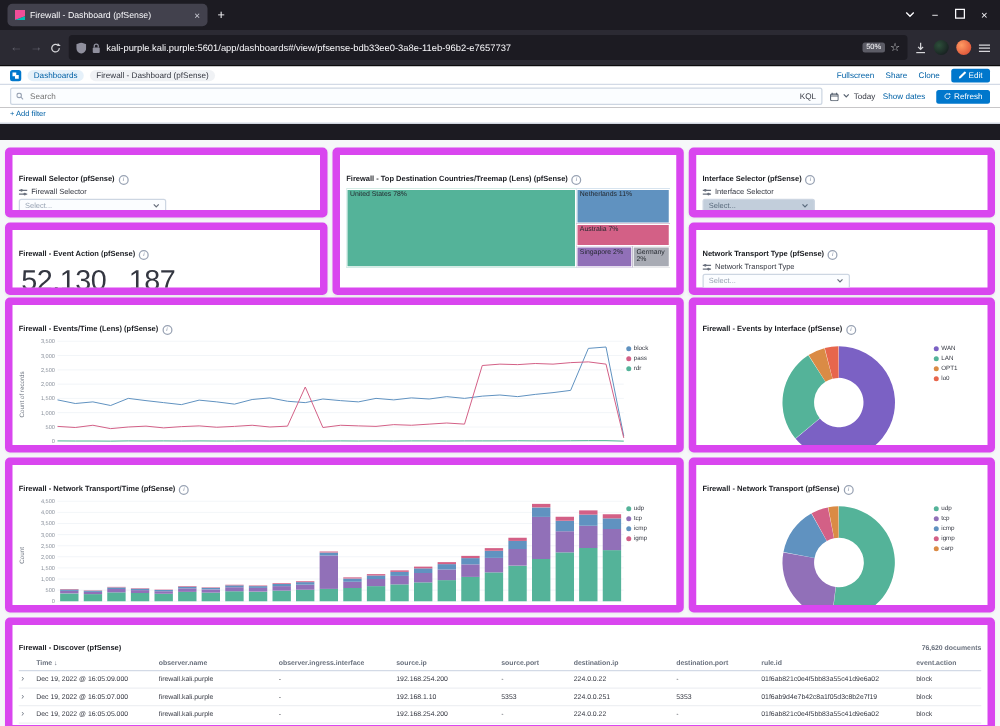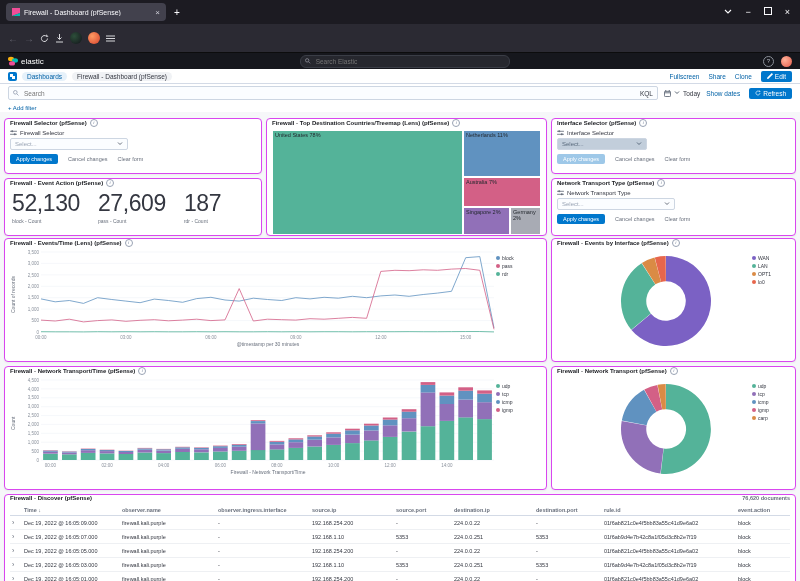--- a/index.html
+++ b/index.html
@@ -62,22 +62,22 @@
   .qinput input{border:none;outline:none;background:transparent;flex:1;font-size:6.5px;
     color:#69707d;font-family:"Liberation Sans",sans-serif;}
   .kql{font-size:6.5px;color:#343741;}
   .datectl{display:flex;align-items:center;gap:3px;font-size:6.5px;color:#343741;}
   .filterbar{height:12px;background:#fff;border-bottom:1px solid #d3dae6;display:flex;
     align-items:center;padding:0 8px;}
   .addfilter{font-size:6px;color:#0061a6;}
 
   
   .content{position:absolute;top:112px;left:0;width:800px;height:469px;background:#f6f7f9;overflow:hidden;}
-  .panel{position:absolute;background:#fff;border:1px solid #d946ef;border-radius:4px;
-    padding:0 5px;box-sizing:border-box;box-shadow:0 1px 2px rgba(0,0,0,.05);overflow:hidden;}
+  .panel{position:absolute;background:#fff;border:6px solid #d946ef;border-radius:4px;
+    padding:16px 5px;box-sizing:border-box;box-shadow:0 1px 2px rgba(0,0,0,.05);overflow:hidden;}
   .ptitle{font-size:6px;font-weight:bold;color:#1a1c21;display:flex;align-items:center;gap:3px;
     white-space:nowrap;overflow:hidden;}
   .info{flex:none;width:6px;height:6px;border:0.5px solid #98a2b3;border-radius:50%;
     color:#98a2b3;font-size:4px;line-height:6px;text-align:center;font-style:italic;}
   .ctrl-label{display:flex;align-items:center;gap:3px;font-size:6px;color:#343741;margin:3px 0 2px;}
   .combo{width:118px;height:12px;border:1px solid #cdd6e2;border-radius:2px;background:#fbfdff;
     display:flex;align-items:center;justify-content:space-between;padding:0 4px;box-sizing:border-box;}
   .combo-ph{font-size:6px;color:#9aa5b5;}
   .combo.filled{background:#c2cedb;}
   .combo.filled .combo-ph{color:#5a6b7d;}
@@ -150,56 +150,51 @@
 
   <div class="navbar">
     <span class="nav-ic dim">←</span>
     <span class="nav-ic dim">→</span>
     <span class="nav-ic">
       <svg width="9" height="9" viewBox="0 0 9 9">
           <path d="M7.4 4.5a3 3 0 1 1-.9-2.1" fill="none" stroke="#d7d7db"></path>
           <path d="M6.2 0.3v2.4h2.4z" fill="#d7d7db"></path>
         </svg>
     </span>
+    <div class="urlbar">
+      <span>
+        <svg width="8" height="9" viewBox="0 0 9 10">
+            <path d="M4.5 0L9 1.6V4.8C9 7.4 7 9.2 4.5 10 2 9.2 0 7.4 0 4.8V1.6Z" fill="#8f8f9d"></path>
+          </svg>
+      </span>
+      <span>
+        <svg width="8" height="9" viewBox="0 0 8 9">
+            <rect x="1.2" y="4" width="5.6" height="4.3" rx="0.8" fill="#8f8f9d"></rect>
+            <path d="M2.4 4V2.8a1.6 1.6 0 0 1 3.2 0V4" fill="none" stroke="#8f8f9d"></path>
+          </svg>
+      </span>
+      <span class="url-text">kali-purple.kali.purple:5601/app/dashboards#/view/pfsense-bdb33ee0-3a8e-11eb-96b2-e7657737</span>
+      <span class="zoom-chip">50%</span>
+      <span class="star">☆</span>
+    </div>
     <span class="nav-ic">
       <svg width="9" height="9" viewBox="0 0 9 9">
           <path d="M4.5 0v5M2.5 3.5l2 2 2-2" fill="none" stroke="#d7d7db"></path>
           <path d="M1 8h7" stroke="#d7d7db"></path>
         </svg>
     </span>
     <span class="avatar dark"></span>
     <span class="avatar orange"></span>
     <span class="nav-ic">
       <svg width="9" height="7" viewBox="0 0 9 7">
           <path d="M0 1h9M0 3.5h9M0 6h9" stroke="#d7d7db"></path>
         </svg>
     </span>
   </div>
 
-  <div class="eheader">
-    <div class="elogo">
-      <svg width="10" height="10" viewBox="0 0 10 10">
-        <ellipse cx="3" cy="3" rx="3" ry="2.2" fill="#f9b110"></ellipse>
-        <ellipse cx="7" cy="4.5" rx="3" ry="2.2" fill="#00bfb3"></ellipse>
-        <ellipse cx="4" cy="7.4" rx="3" ry="2.2" fill="#f04e98"></ellipse>
-      </svg>
-      <span>elastic</span>
-    </div>
-    <div class="esearch">
-      <svg width="6" height="6" viewBox="0 0 7 7">
-          <circle cx="2.7" cy="2.7" r="2.1" fill="none" stroke="#8d8f9a"></circle>
-          <path d="M4.3 4.3L6.4 6.4" stroke="#8d8f9a"></path>
-        </svg>
-      <input placeholder="Search Elastic" style="">
-    </div>
-    <div class="eright">
-      <span class="help-dot">?</span>
-      <span class="avatar pink"></span>
-    </div>
-  </div>
 
   <div class="crumbbar">
     <span class="appicon"></span>
     <span class="chip blue">Dashboards</span>
     <span class="chip gray">Firewall - Dashboard (pfSense)</span>
     <div class="crumb-right">
       <span class="tool-link">Fullscreen</span>
       <span class="tool-link">Share</span>
       <span class="tool-link">Clone</span>
       <span class="btn-primary">
@@ -326,24 +321,20 @@
 
     <div class="panel" style="left:4px;top:66px;width:258px;height:58px">
       <div class="ptitle">
           <span>Firewall - Event Action (pfSense)</span>
           <span class="info">i</span>
         </div>
       <div class="metrics">
         <div>
           <div class="metric-value">52,130</div>
           <div class="metric-label">block - Count</div>
-        </div>
-        <div>
-          <div class="metric-value">27,609</div>
-          <div class="metric-label">pass - Count</div>
         </div>
         <div>
           <div class="metric-value">187</div>
           <div class="metric-label">rdr - Count</div>
         </div>
       </div>
     </div>
 
     <div class="panel" style="left:551px;top:66px;width:245px;height:58px">
       <div class="ptitle">

